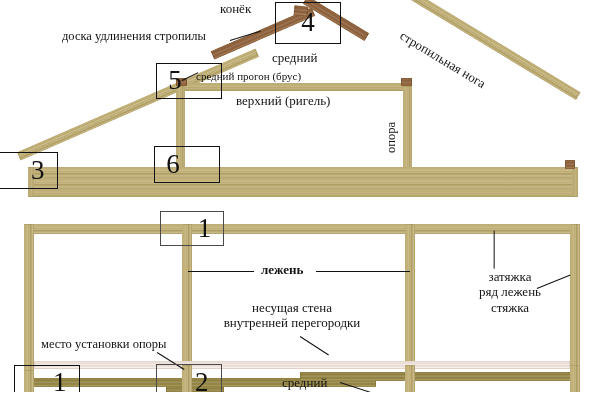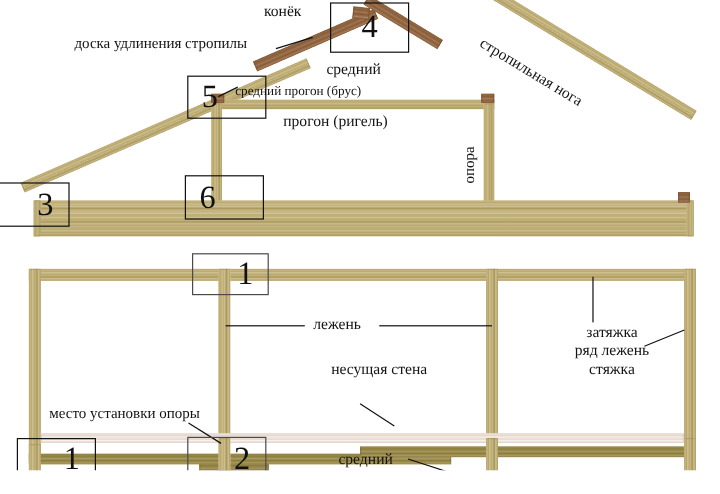--- a/index.html
+++ b/index.html
@@ -141,21 +141,21 @@
   <div class="lbl" style="left:220px;top:1px;font-size:13px;">конёк</div>
 
   <div class="lbl" style="left:62px;top:29px;font-size:12.5px;">доска удлинения стропилы</div>
   <div class="lead" style="left:230px;top:40px;width:32px;transform:rotate(-17deg);"></div>
 
   <div class="lbl" style="left:272px;top:50px;font-size:13px;">средний</div>
 
   <div class="lbl" style="left:196px;top:70px;font-size:11px;">средний прогон (брус)</div>
   <div class="lead" style="left:182px;top:80px;width:18px;transform:rotate(-26deg);"></div>
 
-  <div class="lbl" style="left:236px;top:93px;font-size:13px;">прогон (ригель)</div>
+  <div class="lbl" style="left:236px;top:93px;font-size:13px;">верхний (ригель)</div>
 
   <div class="lbl rot" style="left:391px;top:63px;width:140px;font-size:13px;transform:rotate(31.2deg);">стропильная нога</div>
 
   <div class="lbl rot" style="left:356px;top:130px;width:70px;text-align:center;font-size:12.5px;transform:rotate(-90deg);">опора</div>
 
   <div class="numbox" style="left:275px;top:2px;width:66px;height:42px;">
     <span>4</span>
   </div>
 
   <div class="numbox num-left" style="left:156px;top:63px;width:66px;height:36px;">
@@ -182,26 +182,27 @@
 
   <div class="wood olive" style="left:24px;top:378px;width:352px;height:9px;"></div>
   <div class="wood olive" style="left:300px;top:372px;width:280px;height:9px;"></div>
   <div class="wood olive" style="left:166px;top:386px;width:58px;height:9px;"></div>
 
   <div class="wood v" style="left:24px;top:370px;width:10px;height:42px;"></div>
   <div class="wood v" style="left:182px;top:365px;width:10px;height:47px;"></div>
   <div class="wood v" style="left:405px;top:365px;width:10px;height:47px;"></div>
   <div class="wood v" style="left:570px;top:365px;width:10px;height:47px;"></div>
 
-  <div class="lbl" style="left:261px;top:262px;font-size:13px;">лежень</div>
+  <div class="lbl" style="left:261px;top:262px;font-size:13px;font-weight:bold;">лежень</div>
   <div class="lead" style="left:188px;top:271px;width:66px;"></div>
   <div class="lead" style="left:316px;top:271px;width:94px;"></div>
 
-  <div class="lbl wrap" style="left:208px;top:300px;width:216px;font-size:13px;">
+  <div class="lbl wrap" style="left:184px;top:300px;width:216px;font-size:13px;">
     <div>несущая стена</div>
+    <div>внутренней перегородки</div>
   </div>
   <div class="lead" style="left:300px;top:336px;width:34px;transform:rotate(33deg);"></div>
 
   <div class="lbl wrap" style="left:451px;top:269px;width:118px;font-size:13px;">
     <div>затяжка</div>
     <div>ряд лежень</div>
     <div>стяжка</div>
   </div>
   <div class="lead" style="left:494px;top:230px;width:38px;transform:rotate(90deg);"></div>
   <div class="lead" style="left:537px;top:288px;width:36px;transform:rotate(-22deg);"></div>

